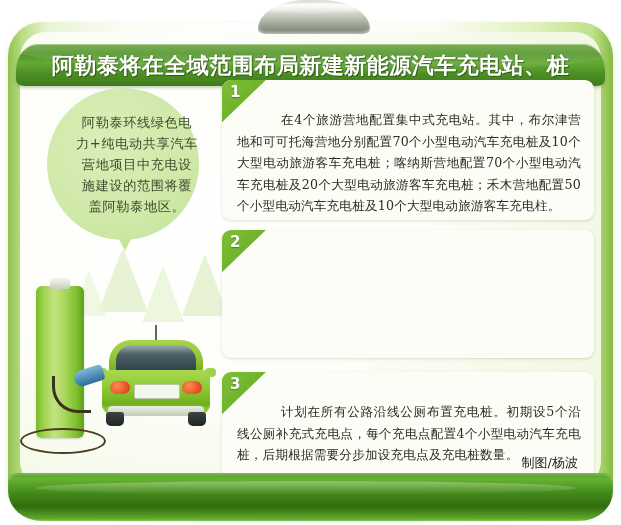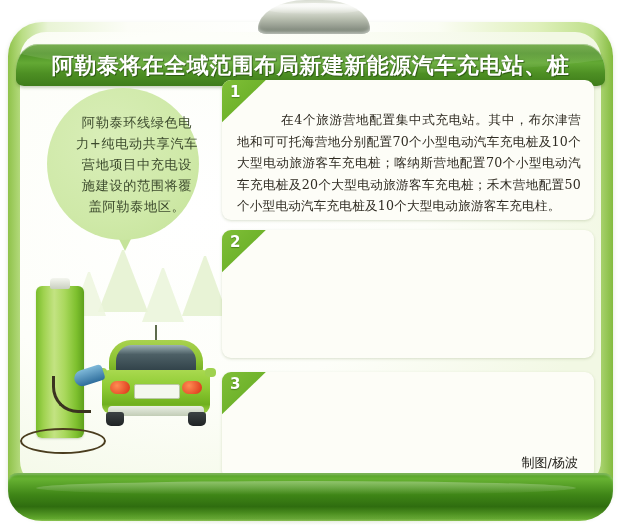--- a/index.html
+++ b/index.html
@@ -436,19 +436,20 @@
   <div class="card" id="card-2">
     <div class="corner-badge">
       <span class="badge-num">2</span>
     </div>
   </div>
 
   <div class="card" id="card-3">
     <div class="corner-badge">
       <span class="badge-num">3</span>
     </div>
+    <div class="card-text">计划在所有公路沿线公厕布置充电桩。初期设5个沿线公厕补充式充电点，每个充电点配置4个小型电动汽车充电桩，后期根据需要分步加设充电点及充电桩数量。</div>
     <div class="credit">制图/杨波</div>
   </div>
 
   <div class="base-plate"></div>
   <div class="base-shadow"></div>
 
 </div>
 
 </body></html>

